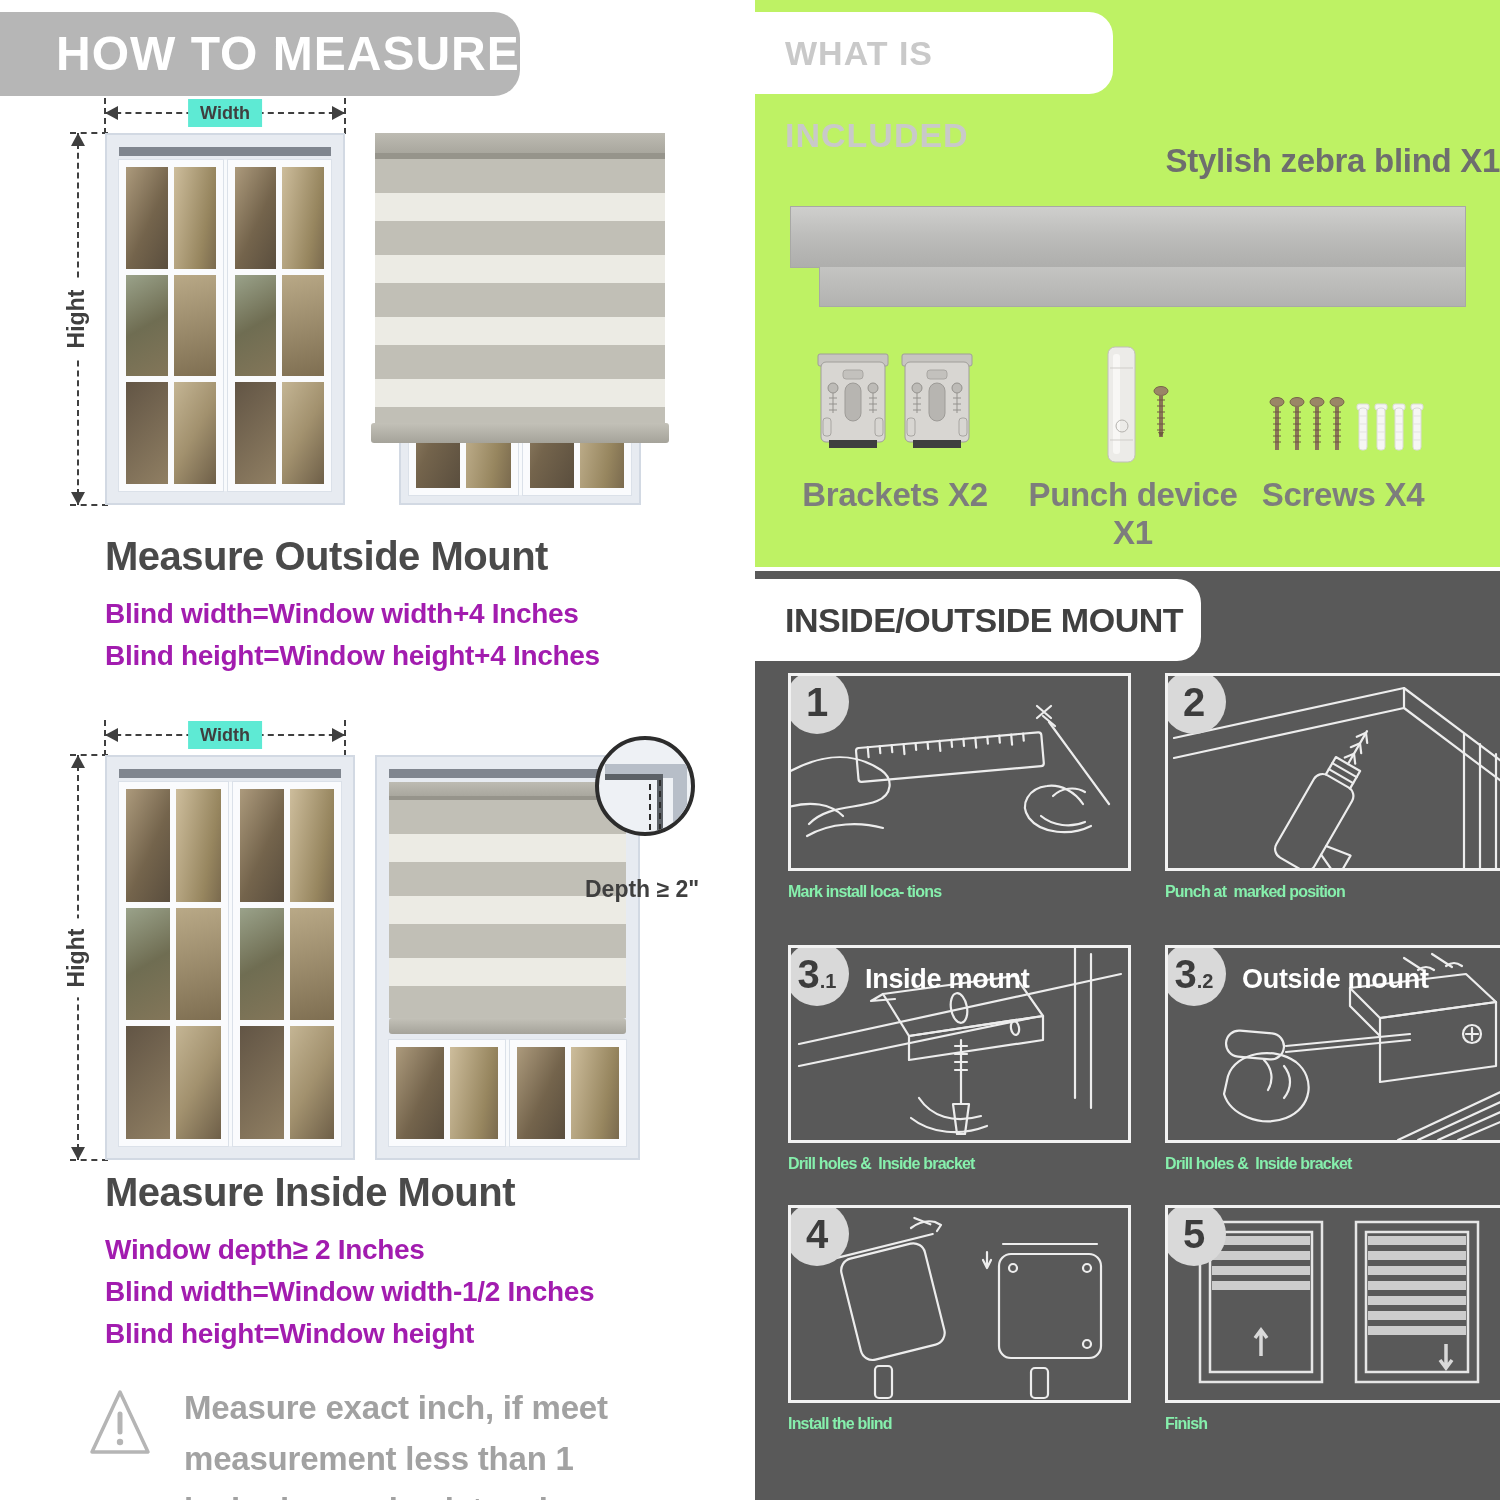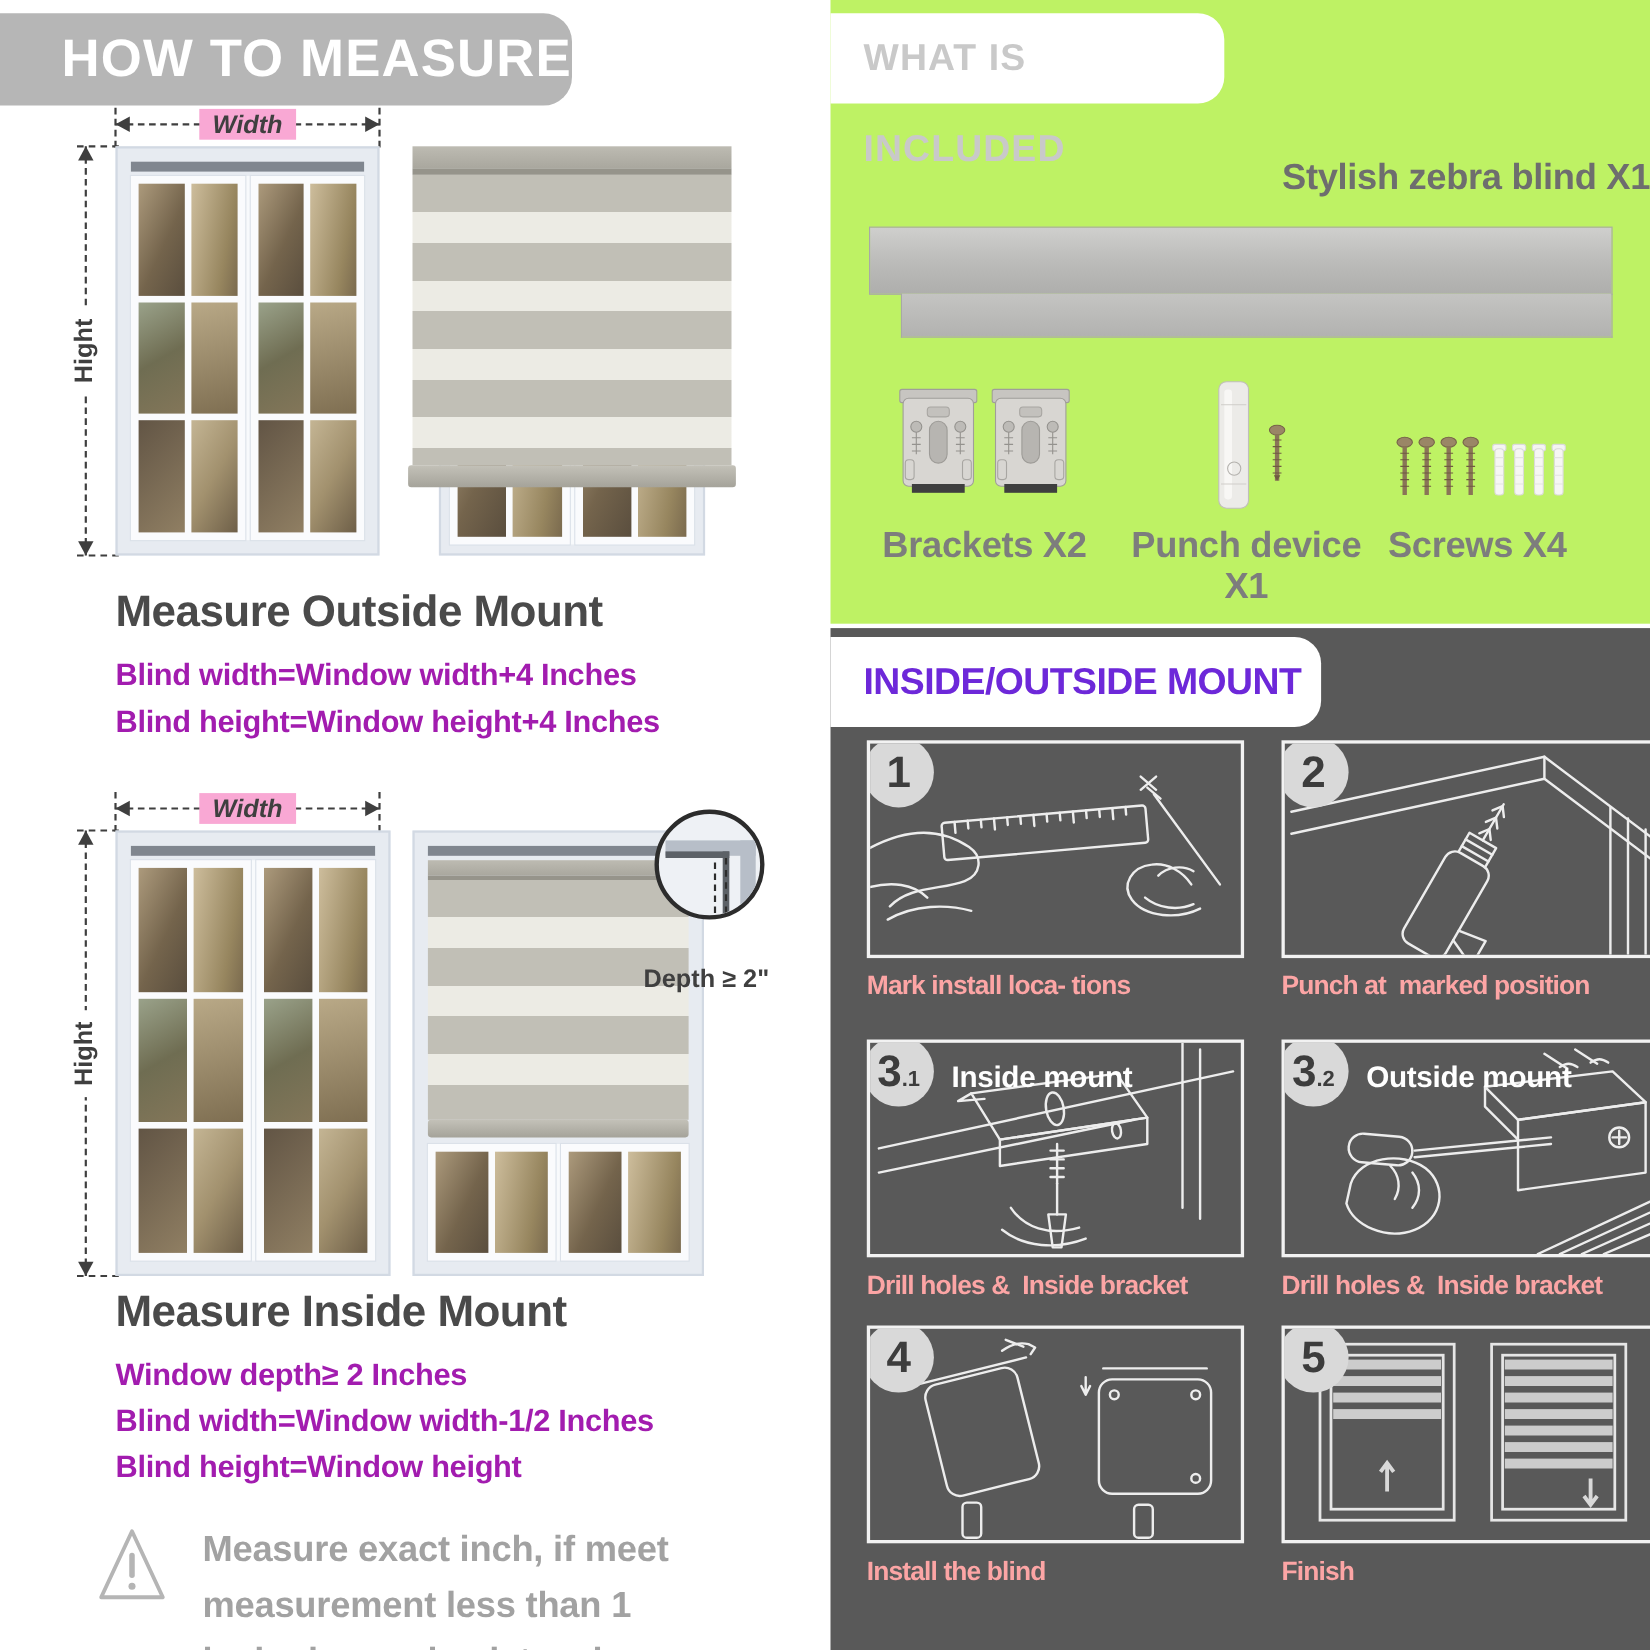--- a/index.html
+++ b/index.html
@@ -16,22 +16,22 @@
   .m-line{font-size:28px;font-weight:700;color:#a21caf;letter-spacing:-0.3px;line-height:42px;margin:0;}
   
   .dimw{position:absolute;height:22px;}
   .dimw .line{position:absolute;left:0;right:0;top:10px;border-top:2px dashed #3f3f3f;}
   .dimw .ah-l{position:absolute;left:0;top:4px;width:0;height:0;border-top:7px solid transparent;
               border-bottom:7px solid transparent;border-right:13px solid #3f3f3f;}
   .dimw .ah-r{position:absolute;right:0;top:4px;width:0;height:0;border-top:7px solid transparent;
               border-bottom:7px solid transparent;border-left:13px solid #3f3f3f;}
   .dimw .ext-l{position:absolute;left:-1px;top:-4px;height:36px;border-left:2px dashed #3f3f3f;}
   .dimw .ext-r{position:absolute;right:-1px;top:-4px;height:36px;border-left:2px dashed #3f3f3f;}
-  .dimw .lbl{position:absolute;left:50%;transform:translateX(-50%);top:-3px;background:#f9a8d4;
-             padding:0 12px;font-size:23px;font-weight:700;color:#3f3f3f;line-height:28px;font-style:italic;}
+  .dimw .lbl{position:absolute;left:50%;transform:translateX(-50%);top:-3px;background:#5eead4;
+             padding:0 12px;font-size:18px;font-weight:700;color:#3f3f3f;line-height:28px;}
   
   .dimh{position:absolute;width:24px;}
   .dimh .line{position:absolute;top:0;bottom:0;left:11px;border-left:2px dashed #3f3f3f;}
   .dimh .ah-t{position:absolute;top:0;left:5px;width:0;height:0;border-left:7px solid transparent;
               border-right:7px solid transparent;border-bottom:13px solid #3f3f3f;}
   .dimh .ah-b{position:absolute;bottom:0;left:5px;width:0;height:0;border-left:7px solid transparent;
               border-right:7px solid transparent;border-top:13px solid #3f3f3f;}
   .dimh .ext-t{position:absolute;top:-1px;left:4px;width:38px;border-top:2px dashed #3f3f3f;}
   .dimh .ext-b{position:absolute;bottom:-1px;left:4px;width:38px;border-top:2px dashed #3f3f3f;}
   .dimh .lbl{position:absolute;top:50%;left:-3px;transform:translateY(-50%) rotate(180deg);
@@ -93,32 +93,32 @@
   .headrail-bottom{position:absolute;left:64px;top:267px;width:647px;height:40px;
       background:linear-gradient(180deg,#c4c4c2 0%,#b2b2b0 100%);border:1px solid #a8a8a6;
       border-top:none;box-sizing:border-box;}
   .item-lbl{position:absolute;top:476px;text-align:center;font-size:33px;font-weight:700;
             color:#7d7d7d;letter-spacing:-0.3px;}
   
   .sec-mount{position:absolute;left:755px;top:571px;width:745px;height:929px;background:#595959;}
   .mnt-header{position:absolute;left:0;top:8px;width:446px;height:82px;background:#ffffff;
               border-radius:0 24px 24px 0;}
   .mnt-header span{display:block;line-height:82px;padding-left:30px;font-size:34px;font-weight:700;
-              color:#6d28d9;letter-spacing:-0.5px;}
+              color:#404040;letter-spacing:-0.5px;}
   .step{position:absolute;width:343px;}
   .step .panel{position:relative;height:198px;border:3px solid #f2f2f2;box-sizing:border-box;
                overflow:hidden;background:#595959;}
   .step .panel svg{position:absolute;left:0;top:0;width:100%;height:100%;}
   .badge{position:absolute;left:-6px;top:-6px;width:64px;height:64px;border-radius:50%;
          background:#d9d9d9;color:#3d3d3d;display:flex;align-items:center;justify-content:center;
          font-weight:700;font-size:40px;}
   .badge .sub{font-size:20px;margin-top:14px;}
   .overlay-lbl{position:absolute;left:74px;top:16px;color:#ffffff;font-size:27px;font-weight:700;
                letter-spacing:-0.3px;}
-  .caption{margin-top:12px;font-size:24px;font-weight:700;color:#fca5a5;letter-spacing:-0.8px;
+  .caption{margin-top:12px;font-size:16px;font-weight:700;color:#86efac;letter-spacing:-0.8px;
            white-space:pre;}
   .s-r1{top:102px;} .s-r2{top:374px;} .s-r3{top:634px;}
   .s-c1{left:33px;} .s-c2{left:410px;}
 </style>
 </head>
 <body>
 
 <div id="page">
 
   <div>

